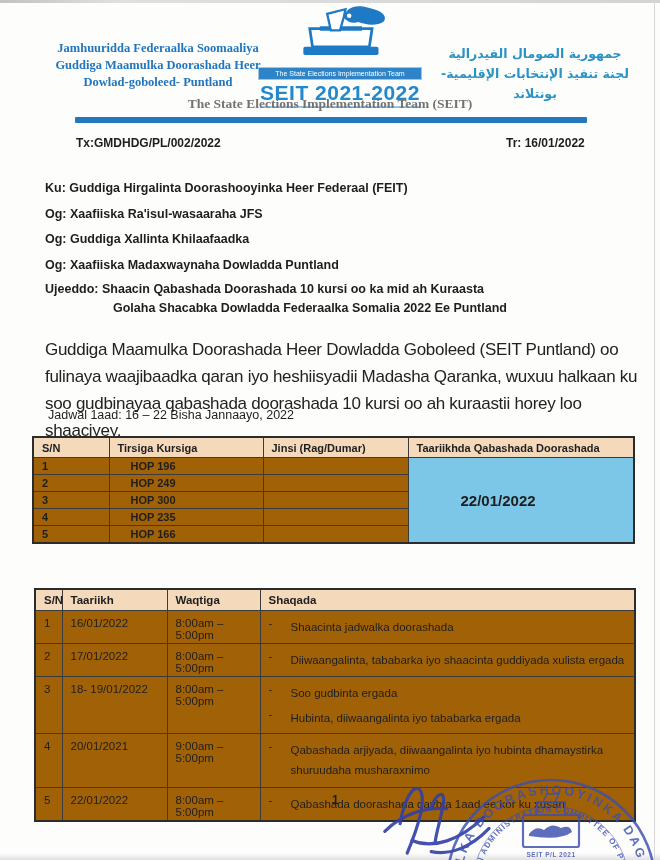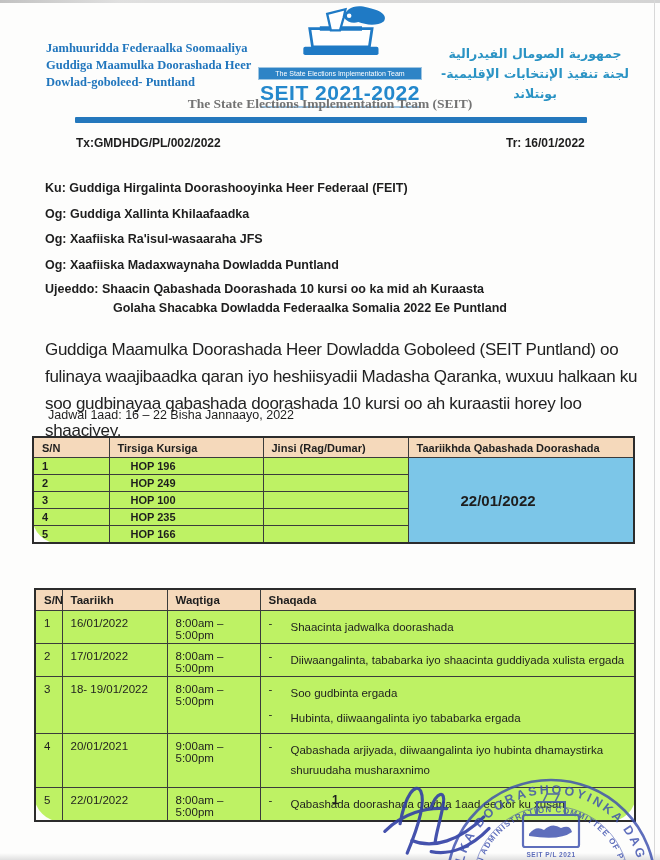--- a/index.html
+++ b/index.html
@@ -8,21 +8,21 @@
   .abs{position:absolute;}
 
   
   .scan-top{left:0;top:0;width:100%;height:3px;
     background:linear-gradient(90deg,#aeaeae,#d6d6d6 18%,#cdcdcd 60%,#c6c6c6);opacity:.75;}
   .scan-right{right:5px;top:0;width:1px;height:100%;background:#d8d8d8;}
   .scan-bottom{left:0;bottom:0;width:100%;height:7px;
     background:linear-gradient(0deg,#d9d9d9,rgba(255,255,255,0));opacity:.8;}
 
   
-  .org-so{left:46px;top:40px;width:224px;text-align:left;
+  .org-so{left:46px;top:40px;width:224px;text-align:center;
     font-family:"Liberation Serif",serif;font-weight:bold;font-size:12.5px;
     line-height:17px;color:#2176bd;}
   .logo-wrap{left:252px;top:6px;width:176px;text-align:center;}
   .banner{margin:1px auto 0;width:162px;background:#2e84c6;border:1px solid #9fc6e2;
     color:#fff;font-size:7px;line-height:11px;white-space:nowrap;overflow:hidden;}
   .seit{display:inline-block;margin-top:1px;font-size:21px;font-weight:bold;color:#2488cc;
     letter-spacing:.5px;border-bottom:2px solid #9cc2e0;padding-bottom:1px;white-space:nowrap;}
   .org-ar{right:16px;top:44px;width:218px;text-align:center;direction:rtl;
     font-family:"DejaVu Sans",sans-serif;font-weight:bold;font-size:12.5px;
     line-height:20px;color:#2a93c4;}
@@ -36,21 +36,21 @@
   .recipients{left:45px;top:176px;font-size:12.5px;font-weight:bold;line-height:25.5px;}
   .subject{left:45px;top:280px;font-size:12.5px;font-weight:bold;line-height:18.5px;}
   .subject .ind{margin-left:68px;}
   .paragraph{left:45px;top:336px;width:600px;font-size:17px;letter-spacing:-0.3px;
     line-height:27px;color:#222;}
 
   
   .sec-title{font-size:12.5px;font-weight:normal;}
   .jadwal-title{left:48px;top:408px;}
   .faah-title{left:48px;top:560px;}
-  table{border-collapse:collapse;table-layout:fixed;background:#bef264;border-radius:28px;}
+  table{border-collapse:collapse;table-layout:fixed;background:#a16207;}
   th,td{border:1px solid #3b3b3b;text-align:left;padding:0 2px 0 8px;overflow:hidden;}
   .t1{left:32px;top:436px;width:601px;border:2px solid #2c2c2c;}
   .t1 th{background:#f5d9bb;height:19px;font-size:11px;}
   .t1 td{height:16px;font-size:11px;font-weight:bold;}
   .t1 td.seat{padding-left:21px;}
   .t1 td.merged{background:#7cc6e8;font-size:15px;font-weight:bold;padding-left:52px;
     vertical-align:middle;}
   .t2{left:34px;top:588px;width:600px;border:2px solid #2c2c2c;}
   .t2 th{background:#f5d9bb;height:20px;font-size:11.5px;}
   .t2 td{font-size:11.5px;vertical-align:top;padding-top:6px;}
@@ -104,22 +104,22 @@
   </div>
 
   <div class="abs subtitle">The State Elections Implementation Team (SEIT)</div>
   <div class="abs bar"></div>
 
   <div class="abs tx">Tx:GMDHDG/PL/002/2022</div>
   <div class="abs tr">Tr: 16/01/2022</div>
 
   <div class="abs recipients">
     <div>Ku: Guddiga Hirgalinta Doorashooyinka Heer Federaal (FEIT)</div>
+    <div>Og: Xaafiiska Ra'isul-wasaaraha JFS</div>
     <div>Og: Guddiga Xallinta Khilaafaadka</div>
-    <div>Og: Xaafiiska Ra'isul-wasaaraha JFS</div>
     <div>Og: Xaafiiska Madaxwaynaha Dowladda Puntland</div>
   </div>
 
   <div class="abs subject">
     <div>
       <span>Ujeeddo:</span>
       <span>Shaacin Qabashada Doorashada 10 kursi oo ka mid ah Kuraasta</span>
     </div>
     <div class="ind">Golaha Shacabka Dowladda Federaalka Somalia 2022 Ee Puntland</div>
   </div>
@@ -147,21 +147,21 @@
       <td></td>
       <td class="merged" rowspan="5">22/01/2022</td>
     </tr>
     <tr>
       <td>2</td>
       <td class="seat">HOP 249</td>
       <td></td>
     </tr>
     <tr>
       <td>3</td>
-      <td class="seat">HOP 100</td>
+      <td class="seat">HOP 300</td>
       <td></td>
     </tr>
     <tr>
       <td>4</td>
       <td class="seat">HOP 235</td>
       <td></td>
     </tr>
     <tr>
       <td>5</td>
       <td class="seat">HOP 166</td>

